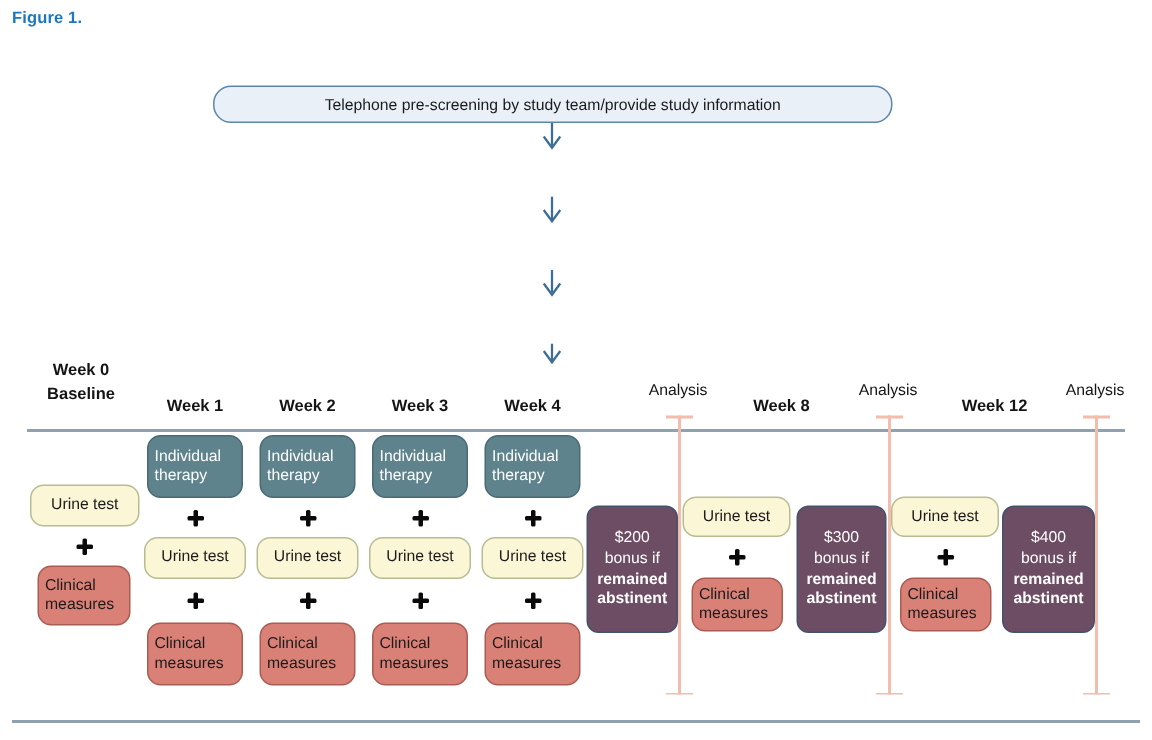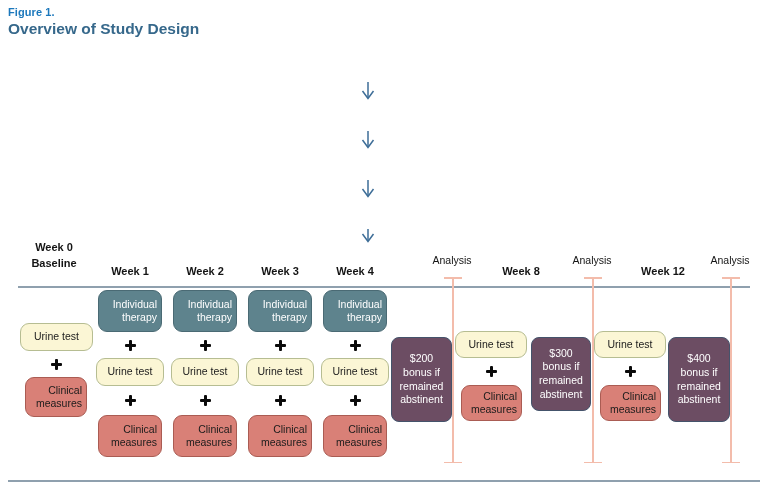--- a/index.html
+++ b/index.html
@@ -40,46 +40,46 @@
     position:absolute; top:277px; height:186px; width:1.5px; background:#f3bcab;
   }
   .aline::before, .aline::after {
     content:""; position:absolute; left:-8px; width:17.5px; height:1.5px; background:#f3bcab;
   }
   .aline::before { top:0; }
   .aline::after { bottom:0; }
   
   .node {
     position:absolute; border-radius:9px;
-    display:flex; align-items:center; justify-content:center; text-align:right;
+    display:flex; align-items:center; justify-content:center; text-align:left;
     font-size:10.5px; line-height:1.25; padding:4px;
   }
   .therapy { background:#5e838d; border:1px solid #4a6a74; color:#ffffff; }
   .urine   { background:#fbf6d5; border:1px solid #b6bd92; color:#1b1b1b; }
   .clinical{ background:#d98077; border:1px solid #aa5c53; color:#1b1b1b; }
   .bonus {
     position:absolute; background:#6c4d63; border:1.5px solid #44536b; border-radius:8px;
     color:#ffffff; display:flex; flex-direction:column; align-items:center;
     justify-content:center; text-align:center; font-size:10.5px; line-height:1.3;
     padding:3px;
   }
-  .bonus .emph { font-weight:normal; }
+  .bonus .emph { font-weight:bold; }
   
   .plus { position:absolute; width:11px; height:11px; }
   .plus::before { content:""; position:absolute; left:4px; top:0; width:3px; height:11px; background:#0a0a0a; border-radius:1px; }
   .plus::after  { content:""; position:absolute; top:4px; left:0; width:11px; height:3px; background:#0a0a0a; border-radius:1px; }
 </style>
 </head>
 <body>
 
 <div class="canvas">
 
   <div class="fig-label">Figure 1.</div>
-  <div class="fig-title">Overview of Study Design</div>
 
+  <div class="flow-box" style="top:57px">Telephone pre-screening by study team/provide study information</div>
 
   <svg class="flow-arrow" style="top:82px" width="14" height="24">
       <line x1="7" y1="0" x2="7" y2="15" stroke="#3d6d97" stroke-width="1.5"></line>
       <polyline points="1.5,9 7,16.5 12.5,9" fill="none" stroke="#3d6d97" stroke-width="1.5"></polyline>
     </svg>
   <svg class="flow-arrow" style="top:131px" width="14" height="24">
       <line x1="7" y1="0" x2="7" y2="15" stroke="#3d6d97" stroke-width="1.5"></line>
       <polyline points="1.5,9 7,16.5 12.5,9" fill="none" stroke="#3d6d97" stroke-width="1.5"></polyline>
     </svg>
   <svg class="flow-arrow" style="top:180px" width="14" height="24">
@@ -141,21 +141,21 @@
   <div class="bonus" style="left:391px; top:337px; width:61px; height:85px">
     <span>$200</span>
     <span>bonus if</span>
     <span class="emph">remained abstinent</span>
   </div>
 
   <div class="node urine" style="left:455px; top:331px; width:72px; height:27px">Urine test</div>
   <span class="plus" style="left:486px; top:366px"></span>
   <div class="node clinical" style="left:461px; top:385px; width:61px; height:36px">Clinical measures</div>
 
-  <div class="bonus" style="left:531px; top:337px; width:60px; height:74px">
+  <div class="bonus" style="left:531px; top:337px; width:60px; height:85px">
     <span>$300</span>
     <span>bonus if</span>
     <span class="emph">remained abstinent</span>
   </div>
 
   <div class="node urine" style="left:594px; top:331px; width:72px; height:27px">Urine test</div>
   <span class="plus" style="left:625px; top:366px"></span>
   <div class="node clinical" style="left:600px; top:385px; width:61px; height:36px">Clinical measures</div>
 
   <div class="bonus" style="left:668px; top:337px; width:62px; height:85px">

